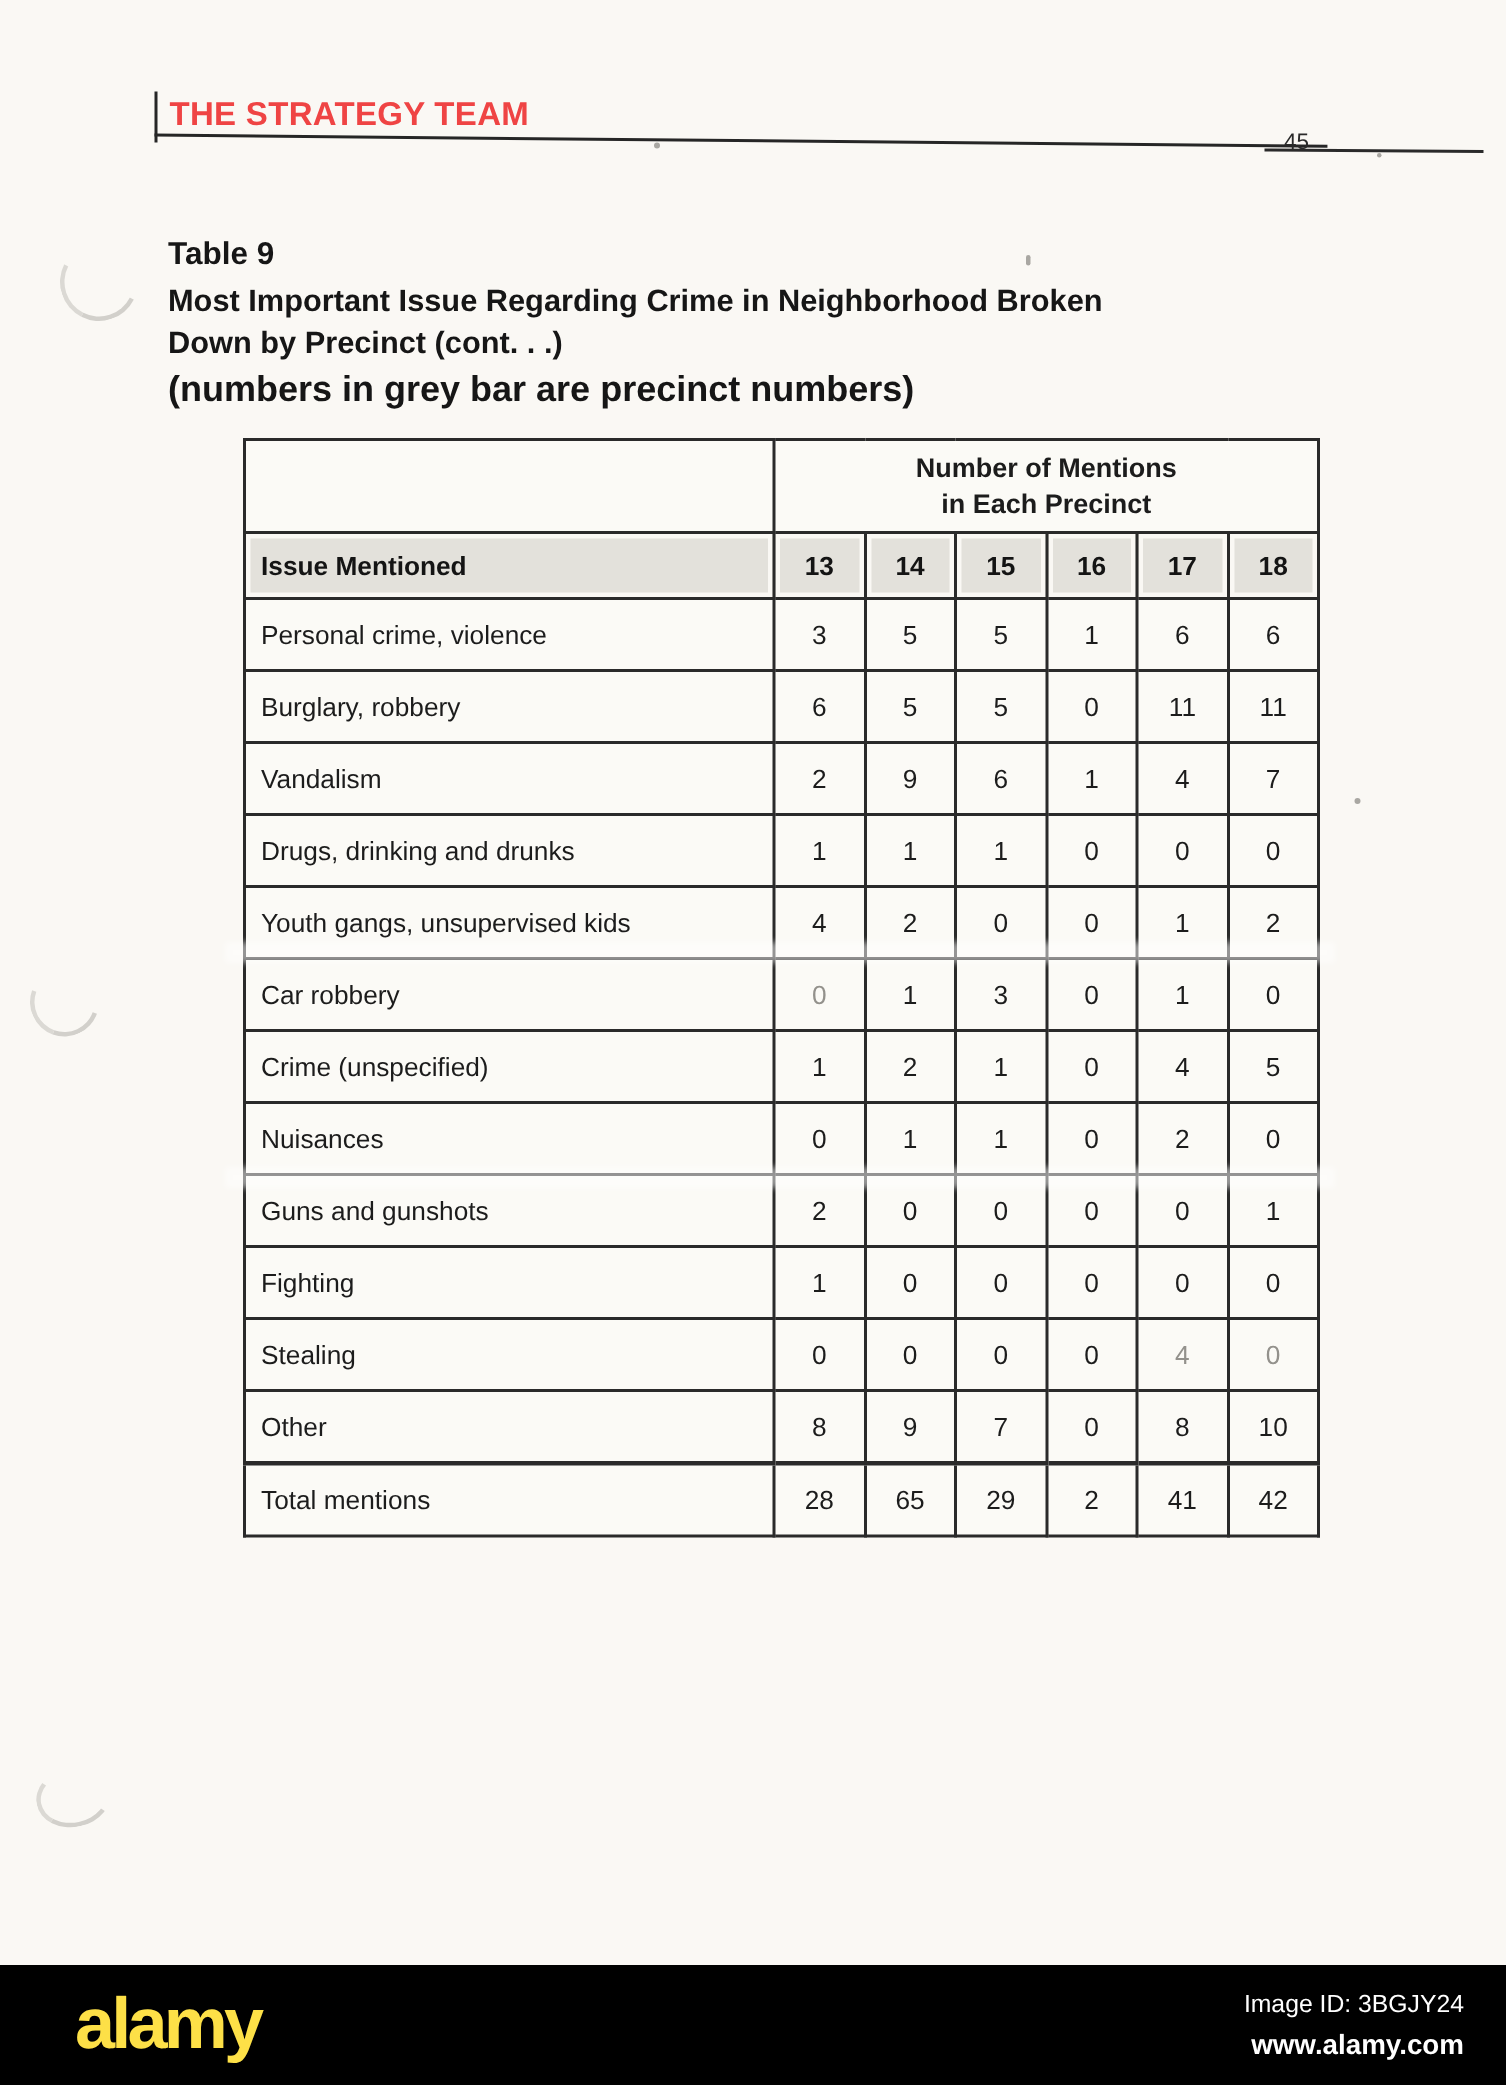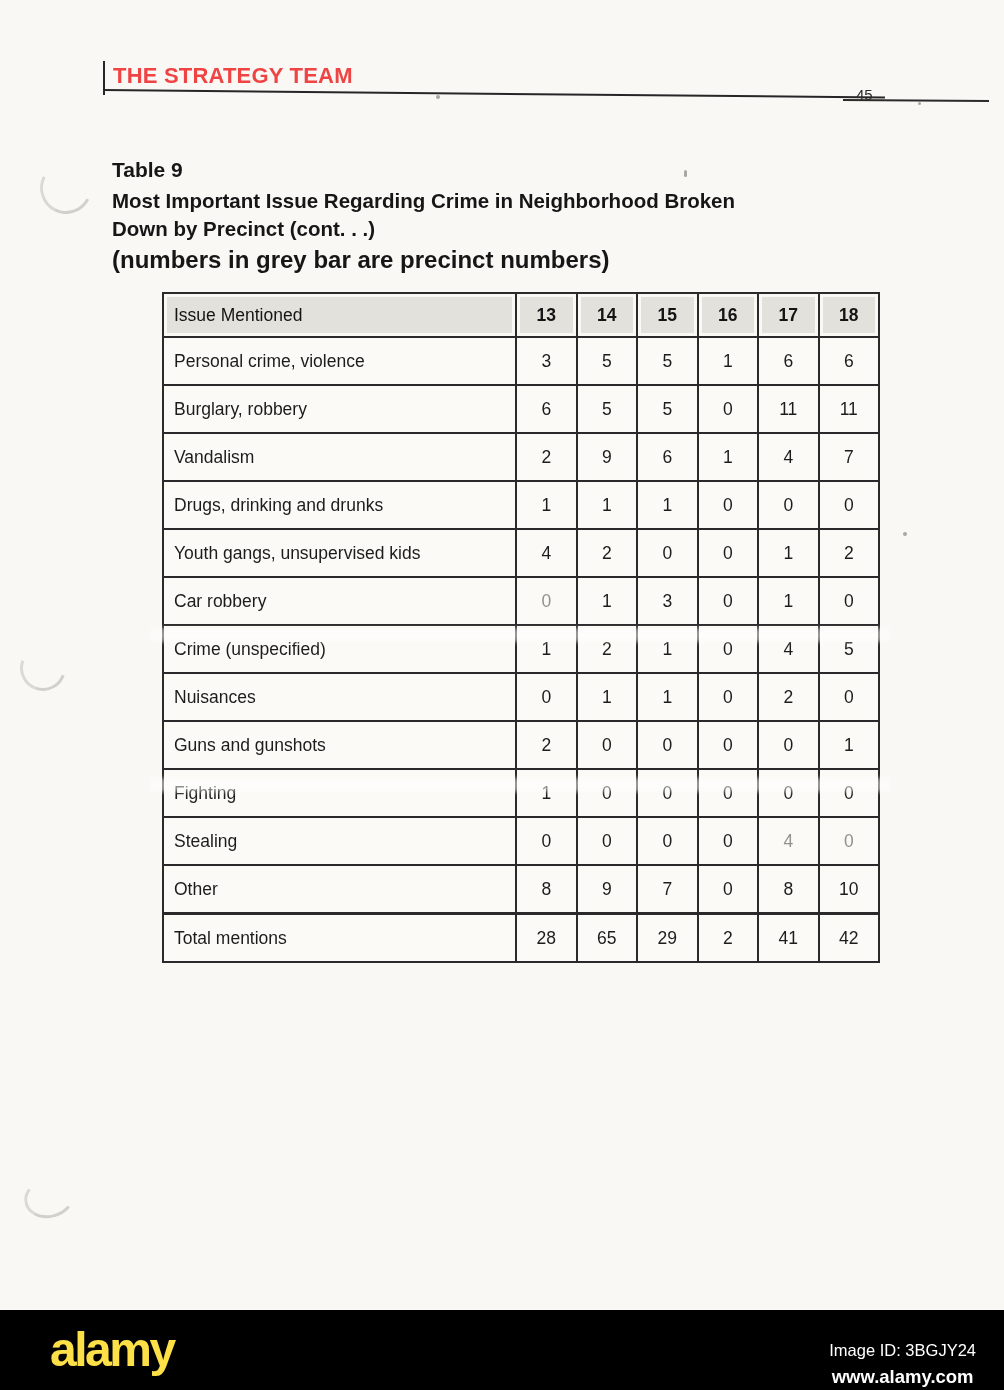--- a/index.html
+++ b/index.html
@@ -46,21 +46,21 @@
     height:58px; text-align:center; font-weight:bold; font-size:18px;
     line-height:1.35; background:#fbfaf6;
   }
   .grey-fill {
     background-color:#e3e1db !important;
     background-image:radial-gradient(#b3b1ab 0.8px, rgba(0,0,0,0) 0.9px);
     background-size:3px 3px;
     box-shadow:inset 0 0 0 3px #faf8f4;
   }
   td.issue-header-cell {
-    height:40px; font-weight:normal; font-size:17.5px; padding-left:10px; color:#141414;
+    height:40px; font-weight:bold; font-size:17.5px; padding-left:10px; color:#141414;
   }
   td.precinct-cell { text-align:center; font-weight:bold; font-size:17.5px; color:#141414; }
   td.label-cell { height:44px; padding-left:10px; font-size:17.5px; }
   td.num-cell { text-align:center; font-size:17.5px; }
   tr.total-row td { border-top-width:3px; }
   td.faint { color:#93918c; }
   
   .crescent {
     position:absolute; border-radius:50%;
     border:3px solid rgba(0,0,0,0);
@@ -73,21 +73,21 @@
   }
   
   .watermark-bar {
     position:absolute; left:0; top:1310px; width:1004px; height:80px;
     background:#000000; color:#ffffff;
   }
   .alamy-logo {
     position:absolute; left:50px; top:12px;
     font-size:48px; font-weight:bold; letter-spacing:-2.5px; color:#fde047;
   }
-  .wm-right { position:absolute; right:28px; top:28px; text-align:center; line-height:1.5; }
+  .wm-right { position:absolute; right:28px; top:14px; text-align:right; line-height:1.5; }
   .wm-id { font-size:16.5px; font-weight:normal; }
   .wm-url { font-size:18.5px; font-weight:bold; }
 </style>
 </head>
 <body>
 
 <div class="page">
 
   <div class="doc-header-title">THE STRATEGY TEAM</div>
   <div class="header-rule"></div>
@@ -105,20 +105,27 @@
     <colgroup>
       <col style="width:353px">
       <col style="width:60.5px">
         <col style="width:60.5px">
         <col style="width:60.5px">
       <col style="width:60.5px">
         <col style="width:60.5px">
         <col style="width:60.5px">
     </colgroup>
     <tbody>
+      <tr>
+        <td class="corner-cell"></td>
+        <td class="span-header" colspan="6">
+          <div>Number of Mentions</div>
+          <div>in Each Precinct</div>
+        </td>
+      </tr>
       <tr>
         <td class="issue-header-cell grey-fill">Issue Mentioned</td>
       <td class="precinct-cell grey-fill">13</td>
           <td class="precinct-cell grey-fill">14</td>
           <td class="precinct-cell grey-fill">15</td>
           <td class="precinct-cell grey-fill">16</td>
           <td class="precinct-cell grey-fill">17</td>
           <td class="precinct-cell grey-fill">18</td>
         </tr>
     <tr>

